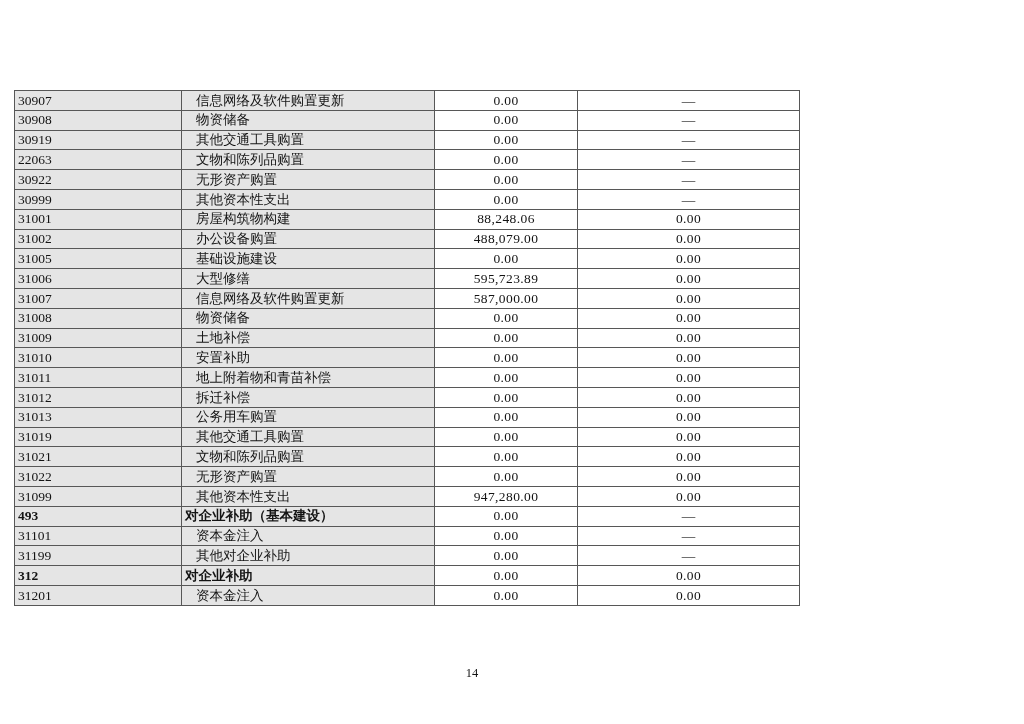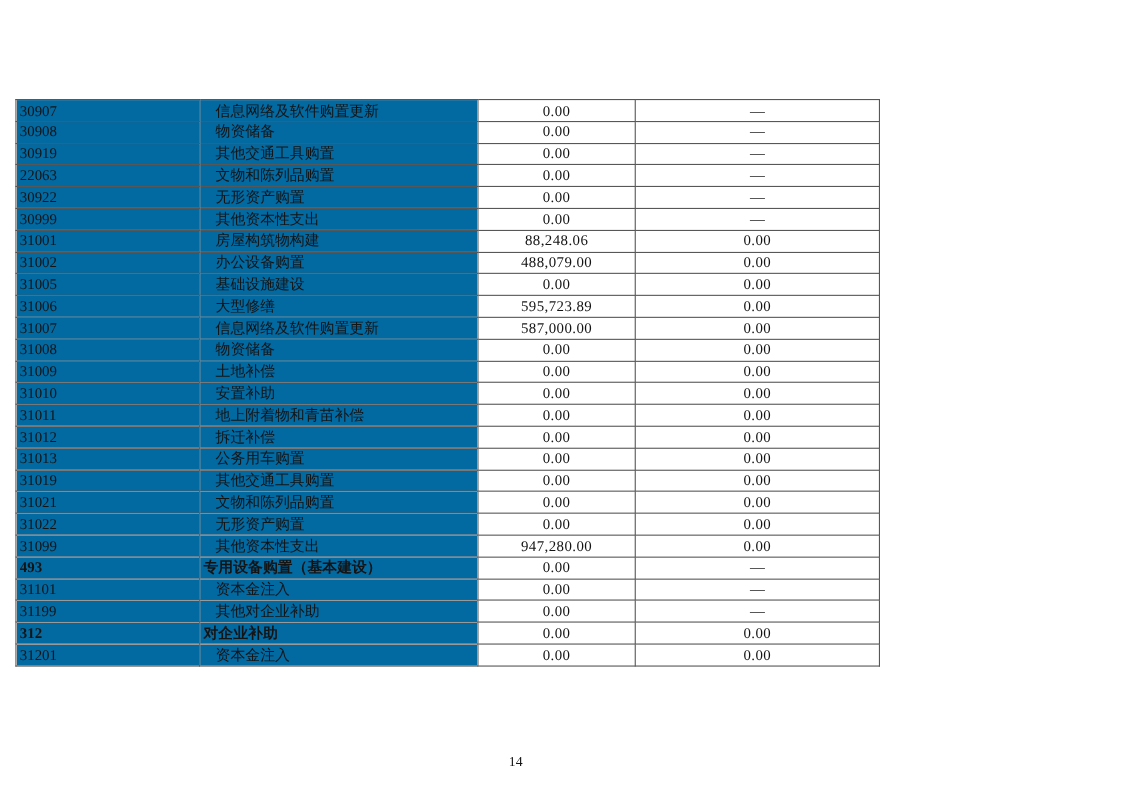--- a/index.html
+++ b/index.html
@@ -24,44 +24,43 @@
     border: 1px solid #575757;
     height: 18.8px;
     padding: 0 3px;
     font-size: 13.5px;
     line-height: 1;
     vertical-align: middle;
     white-space: nowrap;
     overflow: hidden;
   }
   td.code-cell, td.name-cell {
-    background: #0369a1;
+    background: #e5e5e5;
   }
   td.code-cell { padding-left: 3px; }
   td.name-cell { padding-left: 2px; }
   td.name-cell.indent { padding-left: 14px; }
   tr.section td.code-cell, tr.section td.name-cell { font-weight: bold; }
   td.amount-cell {
     background: #ffffff;
     text-align: center;
     padding-right: 3px;
     letter-spacing: 0.4px;
   }
   td.amount-cell.dash {
     text-align: center;
     letter-spacing: 0;
   }
   .page-number {
     position: absolute;
-    left: 435px;
+    left: 452px;
     top: 666px;
     width: 40px;
-    text-align: right;
+    text-align: center;
     font-size: 12.5px;
-    margin-top: 19px;
   }
 </style>
 </head>
 <body>
 
 <div class="page">
   <table class="budget-table">
     <colgroup>
       <col style="width:167px">
       <col style="width:253px">
@@ -190,21 +189,21 @@
           <td class="amount-cell">0.00</td>
         </tr>
         <tr>
           <td class="code-cell">31099</td>
           <td class="name-cell indent">其他资本性支出</td>
           <td class="amount-cell">947,280.00</td>
           <td class="amount-cell">0.00</td>
         </tr>
         <tr class="section">
           <td class="code-cell">493</td>
-          <td class="name-cell">专用设备购置（基本建设）</td>
+          <td class="name-cell">对企业补助（基本建设）</td>
           <td class="amount-cell">0.00</td>
           <td class="amount-cell dash">—</td>
         </tr>
         <tr>
           <td class="code-cell">31101</td>
           <td class="name-cell indent">资本金注入</td>
           <td class="amount-cell">0.00</td>
           <td class="amount-cell dash">—</td>
         </tr>
         <tr>

